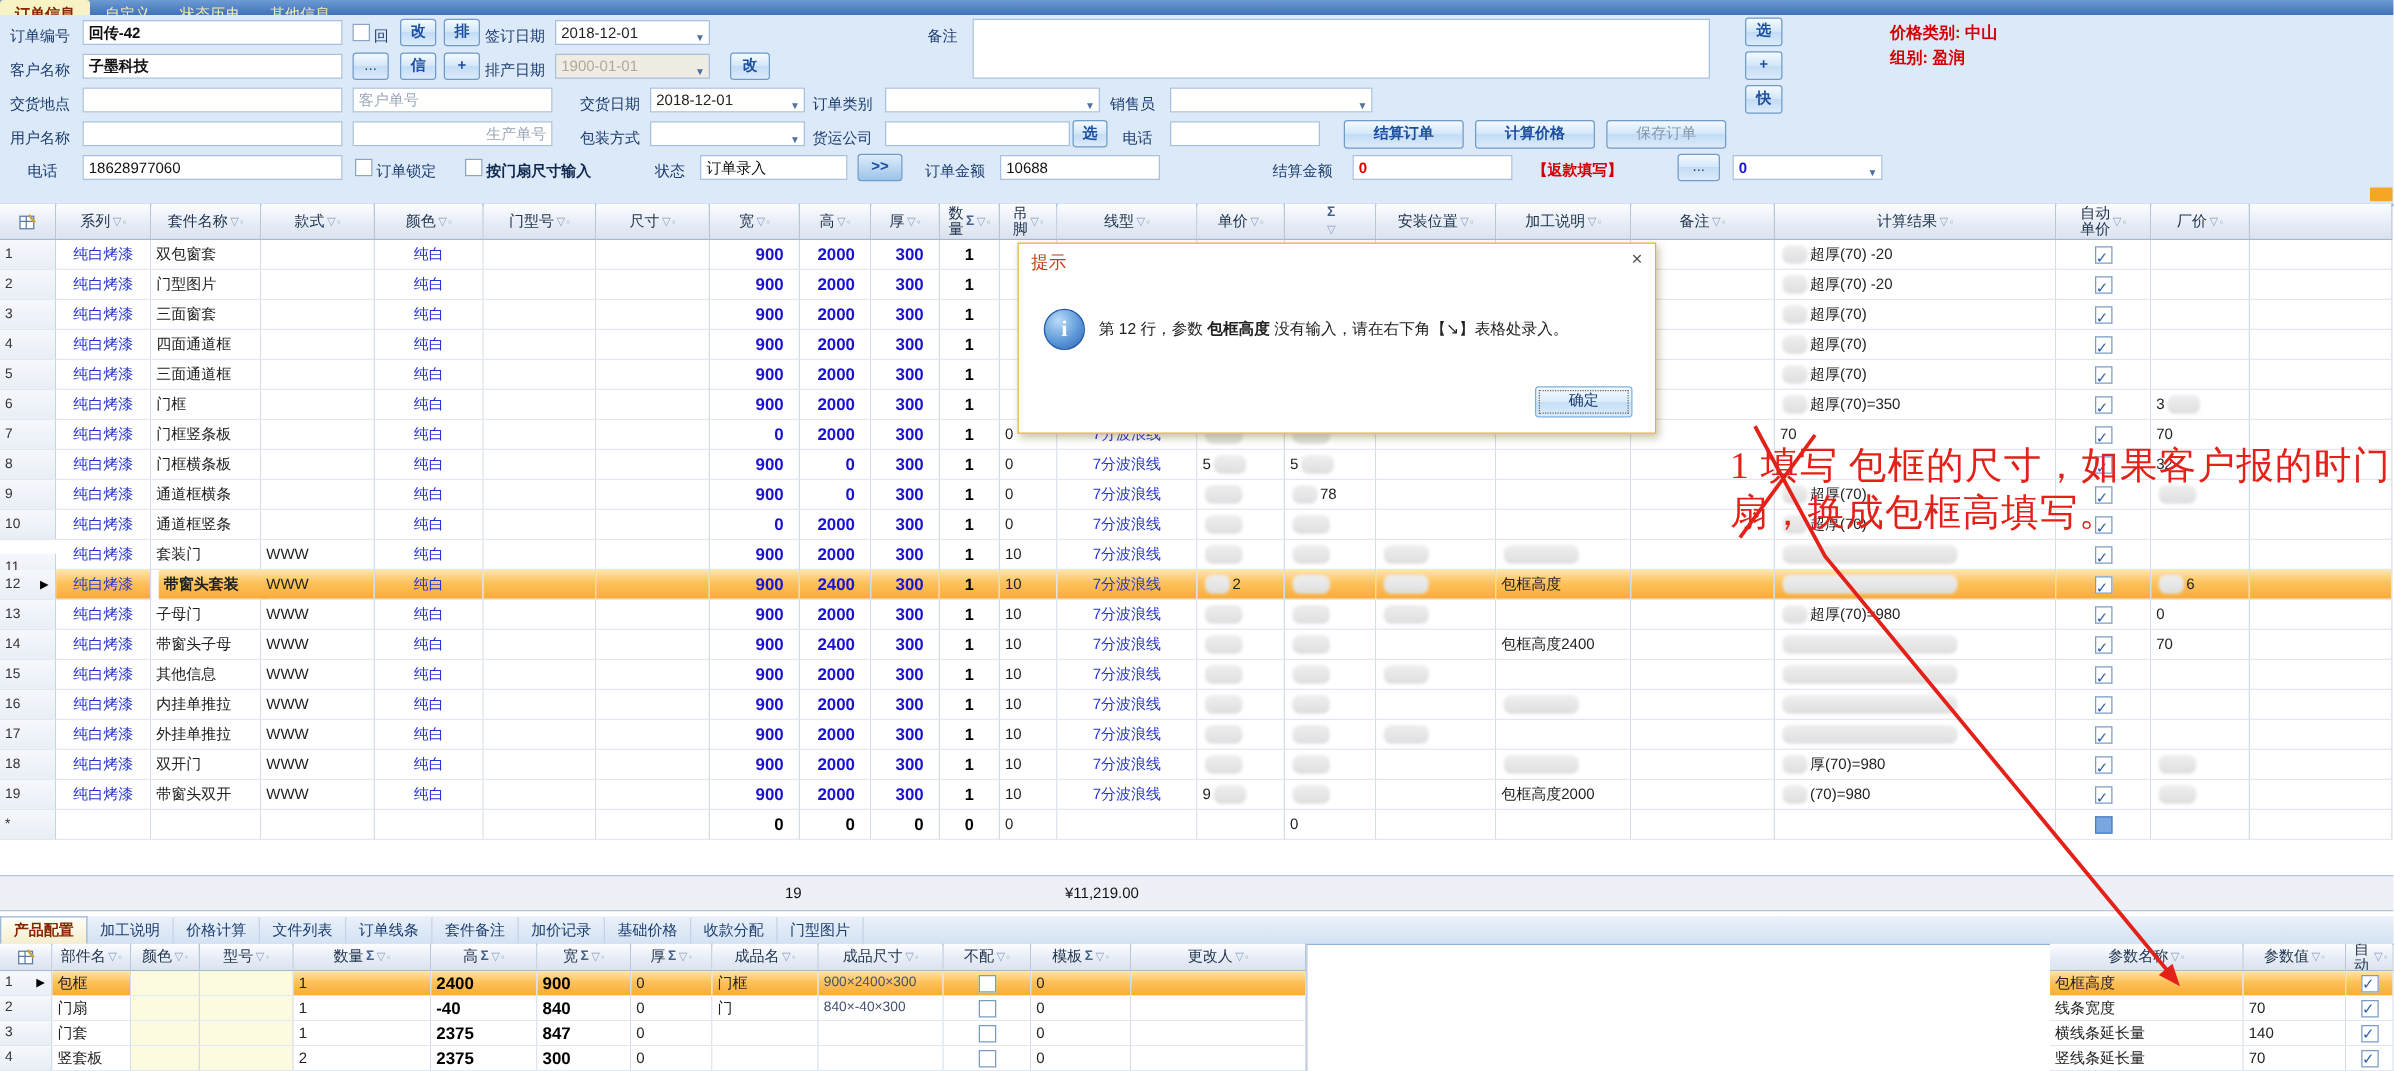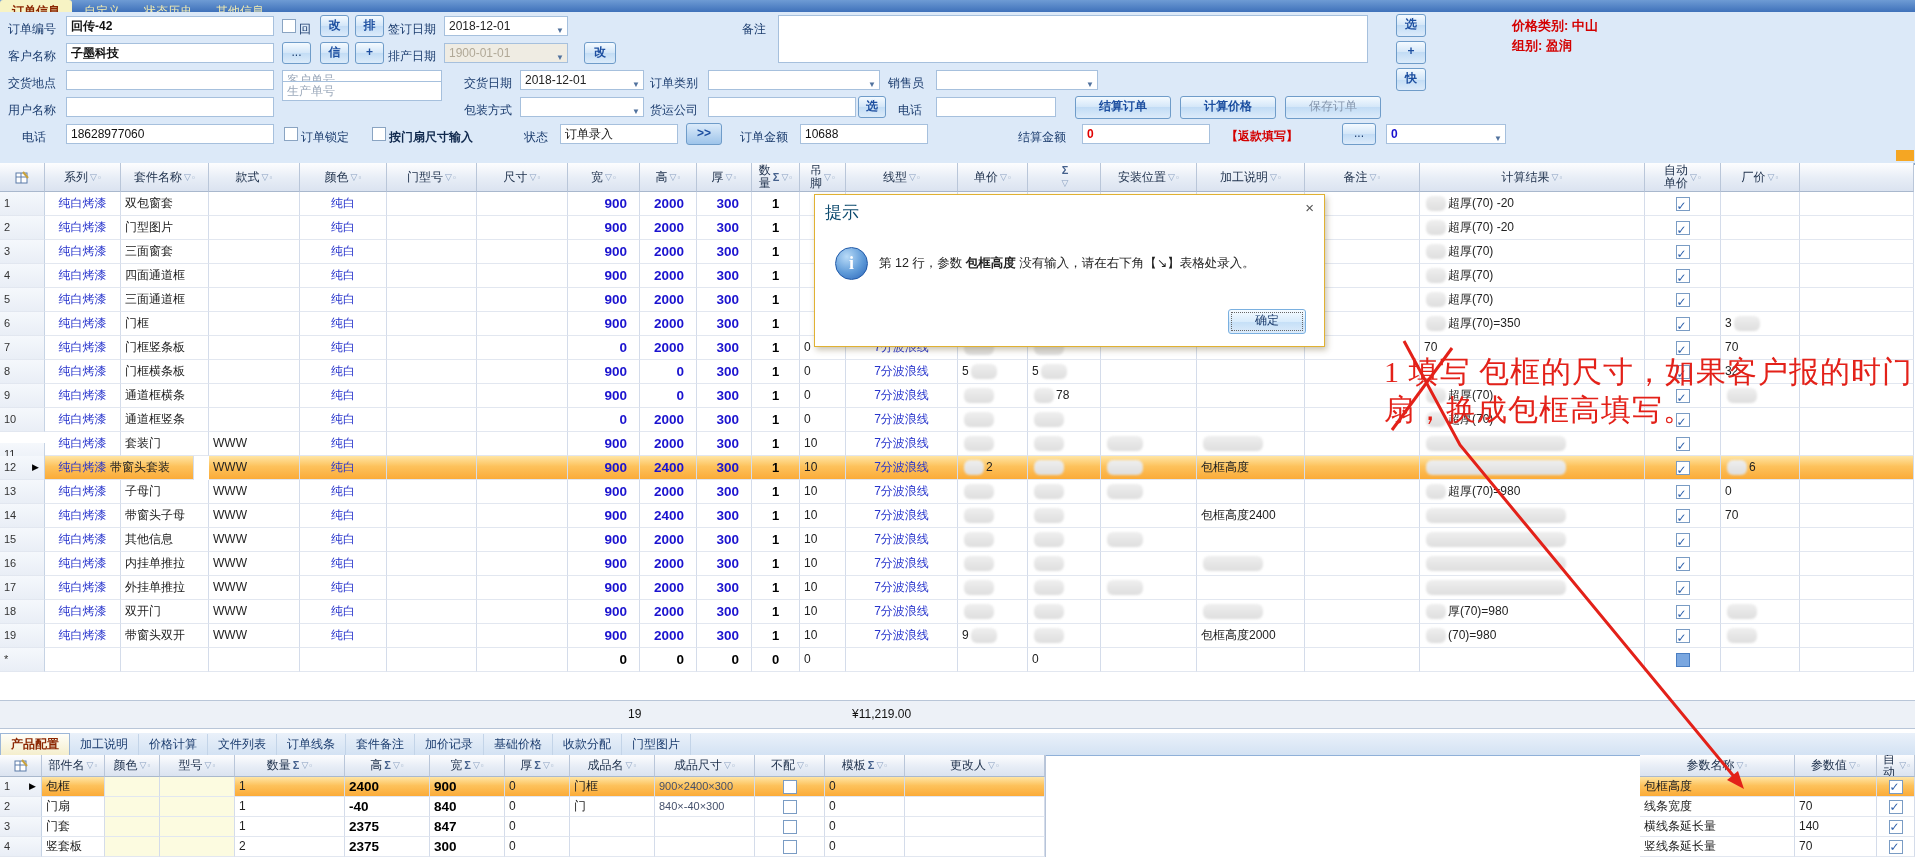--- a/index.html
+++ b/index.html
@@ -44,21 +44,21 @@
   .sel-orange{background:linear-gradient(#ffe5a4,#fdc25c 45%,#fbab38);}
   .cream{background:#fcfbe0;}
   .blob{display:inline-block;vertical-align:middle;background:linear-gradient(#efefef,#dedede);
         border-radius:6px;height:15px;margin:0 2px;filter:blur(1.1px);}
   .cbx{display:inline-block;width:12px;height:12px;border:1px solid #7a9cc4;background:#fff;position:relative;vertical-align:middle;}
   .cbx.on:after{content:"✓";position:absolute;left:0px;top:-3px;color:#2c5faa;font-size:12px;font-weight:bold;}
   .cbx.fill{background:#7aa7e0;border-color:#4a7ec2;}
   
   #dlg{left:814px;top:194px;width:509px;height:151px;background:#fff;border:1px solid #e0b132;
        box-shadow:2px 3px 6px rgba(80,60,0,.30);z-index:40;}
-  #dlg .ttl{position:absolute;left:10px;top:6px;font-size:17px;color:#0c4a6e;}
+  #dlg .ttl{position:absolute;left:10px;top:6px;font-size:14px;color:#c2410c;}
   #dlg .cls{position:absolute;right:10px;top:4px;font-size:15px;color:#555;cursor:pointer;}
   #dlg .ico{position:absolute;left:20px;top:52px;width:31px;height:31px;border-radius:50%;
             background:radial-gradient(circle at 35% 28%,#b9dbf8,#5e9ad8 55%,#2a63b8);border:1px solid #2059a8;
             color:#fff;text-align:center;line-height:30px;font-family:"Liberation Serif",serif;font-weight:bold;font-size:18px;}
   #dlg .msg{position:absolute;left:64px;top:60px;width:430px;font-size:12.5px;color:#222;}
   #dlg .ok{position:absolute;right:18px;top:114px;width:76px;height:23px;border:1px solid #7ab0e0;border-radius:3px;
            background:linear-gradient(#f6fbff,#d9ecfc 50%,#c4dff7 50%,#dcebfa);color:#1a3a6b;text-align:center;
            line-height:21px;outline:1px dotted #666;outline-offset:-4px;cursor:pointer;}
   
   #btabs{left:0;top:733px;width:1915px;height:22px;background:linear-gradient(#eaf1fa,#d3e2f3);border-bottom:1px solid #8fb0d8;}
@@ -109,21 +109,21 @@
     <div class="fl" style="left:464px;top:61px;">交货日期</div>
     <div class="combo" style="left:520px;top:58px;width:102px;"><span>2018-12-01</span><span class="arr">▼</span></div>
     <div class="fl" style="left:650px;top:61px;">订单类别</div>
     <div class="combo" style="left:708px;top:58px;width:150px;"><span></span><span class="arr">▼</span></div>
     <div class="fl" style="left:888px;top:61px;">销售员</div>
     <div class="combo" style="left:936px;top:58px;width:140px;"><span></span><span class="arr">▼</span></div>
     <div class="btn blue" style="left:1396px;top:56px;width:28px;height:21px;">快</div>
 
     <div class="fl" style="left:8px;top:88px;">用户名称</div>
     <input class="fi plain" style="left: 66px; top: 85px; width: 198px;">
-    <div class="fi ph" style="left:282px;top:69px;width:150px;">生产单号</div>
+    <div class="fi ph" style="left:282px;top:85px;width:150px;text-align:right;">生产单号</div>
     <div class="fl" style="left:464px;top:88px;">包装方式</div>
     <div class="combo" style="left:520px;top:85px;width:102px;"><span></span><span class="arr">▼</span></div>
     <div class="fl" style="left:650px;top:88px;">货运公司</div>
     <input class="fi plain" style="left: 708px; top: 85px; width: 138px;">
     <div class="btn blue" style="left:858px;top:84px;width:26px;height:20px;">选</div>
     <div class="fl" style="left:898px;top:88px;">电话</div>
     <input class="fi plain" style="left: 936px; top: 85px; width: 110px;">
     <div class="btn blue" style="left:1075px;top:84px;width:94px;height:21px;">结算订单</div>
     <div class="btn blue" style="left:1180px;top:84px;width:94px;height:21px;">计算价格</div>
     <div class="btn" style="left:1285px;top:84px;width:94px;height:21px;color:#8596ad;">保存订单</div>
@@ -416,21 +416,21 @@
       <div class="gcell" style="left: 1028px; top: 269px; width: 73px; height: 24px;"><span class="blob" style="width: 30px;"></span></div>
       <div class="gcell" style="left: 1101px; top: 269px; width: 96px; height: 24px;"><span class="blob" style="width: 36px;"></span></div>
       <div class="gcell" style="left: 1197px; top: 269px; width: 108px; height: 24px;"><span class="blob" style="width: 60px;"></span></div>
       <div class="gcell" style="left: 1305px; top: 269px; width: 115px; height: 24px;"></div>
       <div class="gcell" style="left: 1420px; top: 269px; width: 225px; height: 24px;"><span class="blob" style="width: 140px;"></span></div>
       <div class="gcell" style="left: 1645px; top: 269px; width: 76px; height: 24px; text-align: center;"><span class="cbx on"></span></div>
       <div class="gcell" style="left: 1721px; top: 269px; width: 79px; height: 24px;"></div>
       <div class="gcell" style="left: 1800px; top: 269px; width: 114px; height: 24px;"></div>
       <div class="gcell seqcell" style="left: 0px; top: 293px; width: 45px; height: 24px;">12<span class="rowarrow">▶</span></div>
       <div class="gcell sel-orange t-blue" style="left: 45px; top: 293px; width: 76px; height: 24px;">纯白烤漆</div>
-      <div class="gcell sel-orange" style="left: 106px; top: 293px; width: 88px; height: 24px;"><span>带窗头套装</span></div>
+      <div class="gcell sel-orange" style="left: 127px; top: 293px; width: 88px; height: 24px; font-weight: bold;"><span>带窗头套装</span></div>
       <div class="gcell sel-orange" style="left: 209px; top: 293px; width: 91px; height: 24px;"><span>WWW</span></div>
       <div class="gcell sel-orange t-blue" style="left: 300px; top: 293px; width: 87px; height: 24px;">纯白</div>
       <div class="gcell sel-orange" style="left: 387px; top: 293px; width: 90px; height: 24px;"></div>
       <div class="gcell sel-orange" style="left: 477px; top: 293px; width: 91px; height: 24px;"></div>
       <div class="gcell sel-orange num" style="left: 568px; top: 293px; width: 72px; height: 24px;">900</div>
       <div class="gcell sel-orange num" style="left: 640px; top: 293px; width: 57px; height: 24px;">2400</div>
       <div class="gcell sel-orange num" style="left: 697px; top: 293px; width: 55px; height: 24px;">300</div>
       <div class="gcell sel-orange qty" style="left: 752px; top: 293px; width: 48px; height: 24px;">1</div>
       <div class="gcell sel-orange" style="left: 800px; top: 293px; width: 46px; height: 24px;">10</div>
       <div class="gcell sel-orange t-blue" style="left: 846px; top: 293px; width: 112px; height: 24px;">7分波浪线</div>

